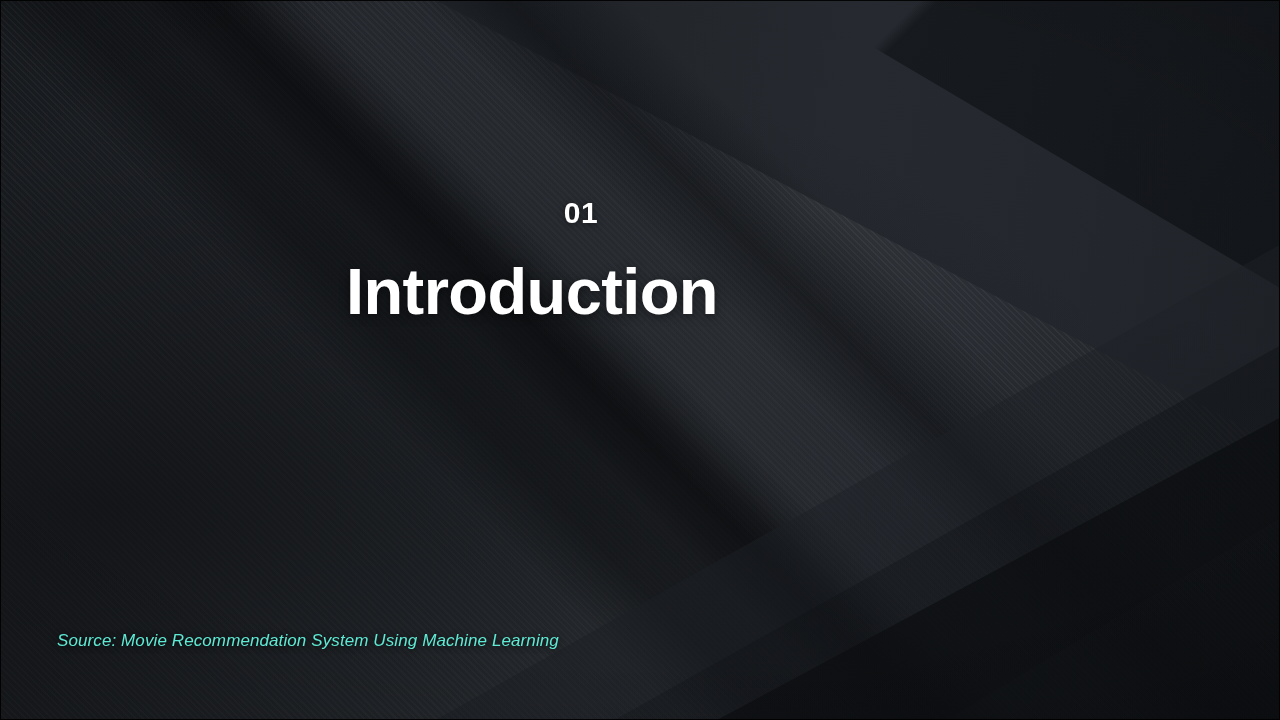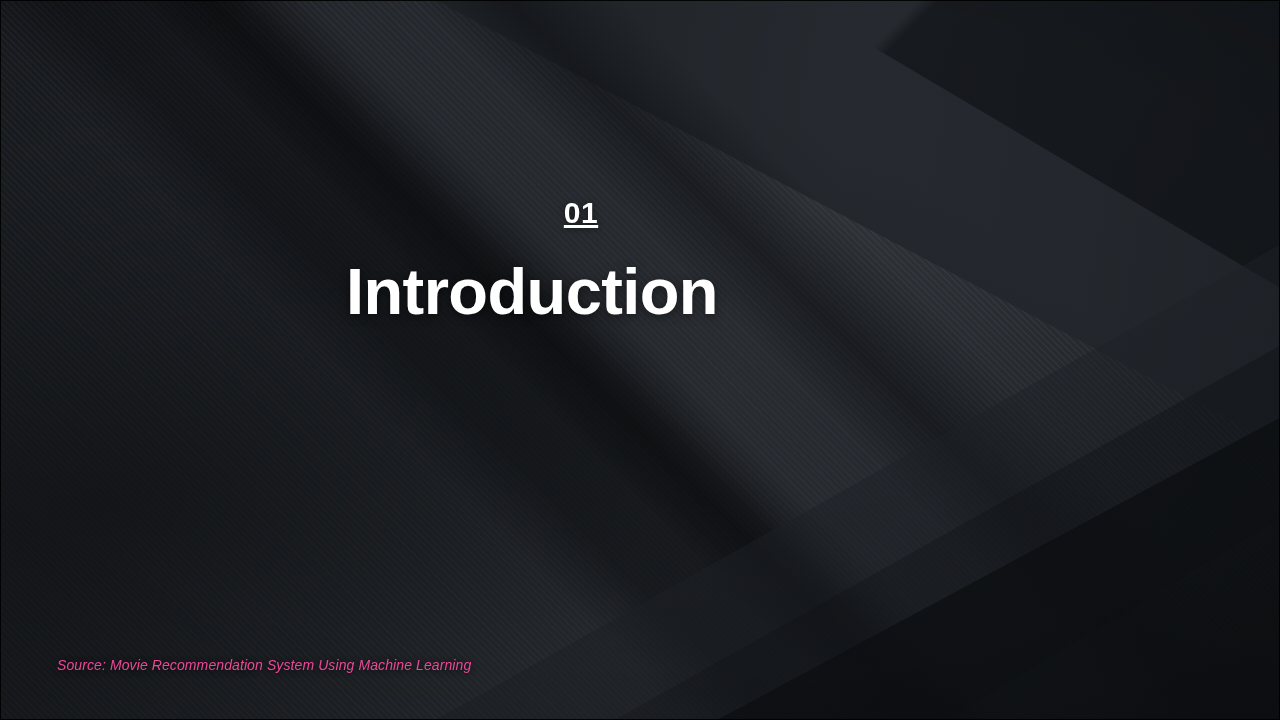--- a/index.html
+++ b/index.html
@@ -124,21 +124,20 @@
     position: absolute;
     top: 196px;
     left: 0;
     width: 1162px;
     text-align: center;
     color: #ffffff;
     font-size: 30px;
     font-weight: 700;
     letter-spacing: 0.5px;
     text-shadow: 0 1px 6px rgba(0,0,0,0.55);
-    text-decoration: underline;
   }
 
   #title {
     position: absolute;
     top: 258px;
     left: 0;
     width: 1064px;
     text-align: center;
     color: #ffffff;
     font-size: 65px;
@@ -158,23 +157,23 @@
     font-size: 32px;
     font-weight: 300;
     line-height: 1.22;
     letter-spacing: 0.1px;
     text-shadow: 0 1px 7px rgba(0,0,0,0.6);
   }
 
   #source {
     position: absolute;
     left: 57px;
-    top: 657px;
-    color: #ec4899;
-    font-size: 14px;
+    top: 631px;
+    color: #5eead4;
+    font-size: 17px;
     font-style: italic;
     font-weight: 400;
     letter-spacing: 0.1px;
     text-shadow: 0 1px 6px rgba(0,0,0,0.7);
   }
 </style>
 </head>
 <body>
 
 <div id="slide">

